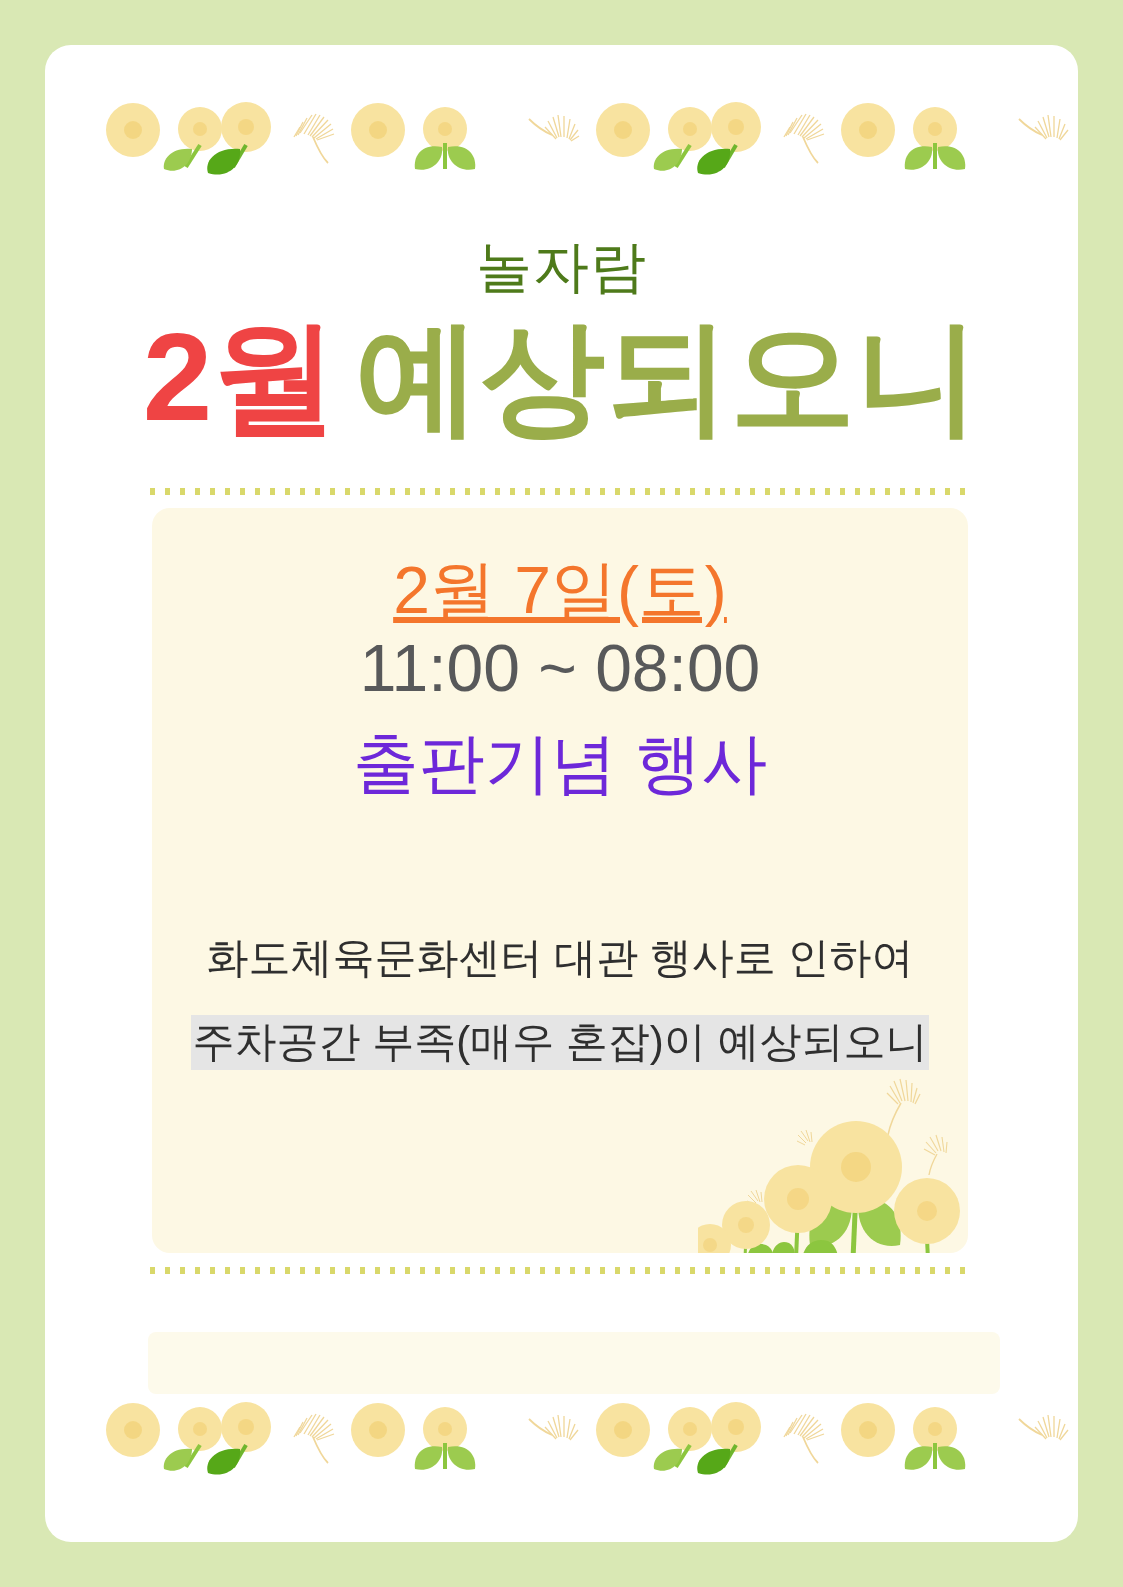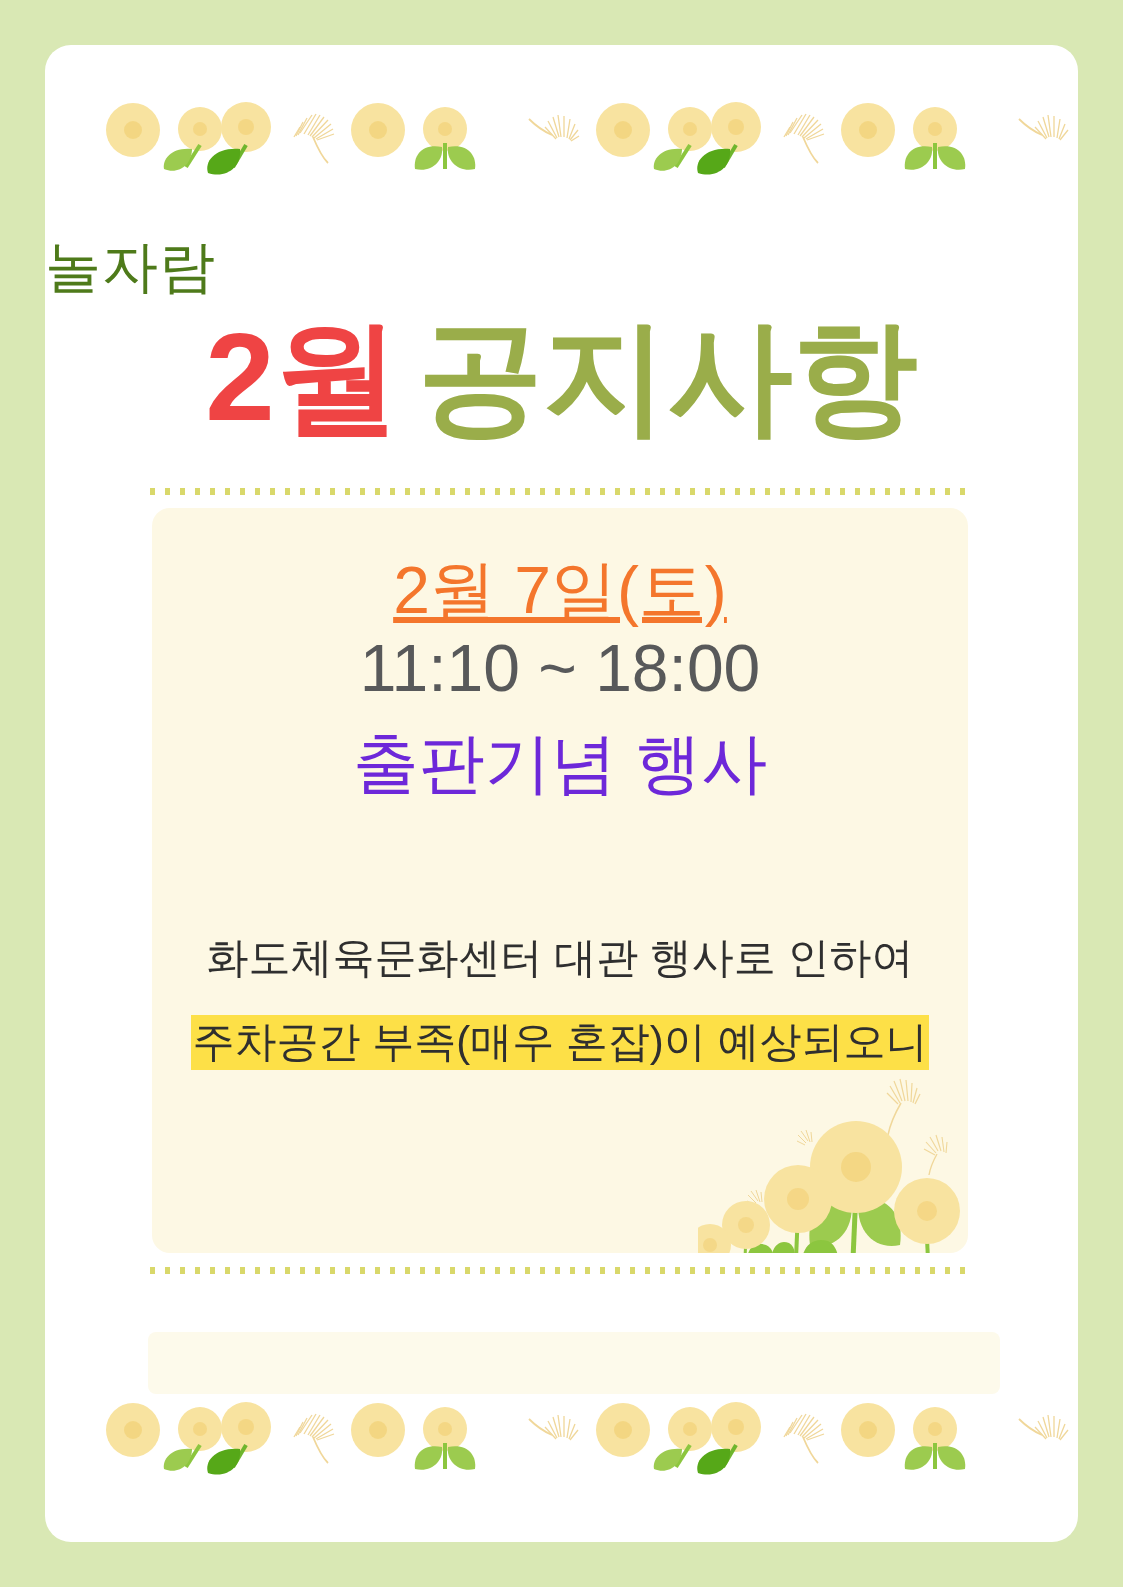--- a/index.html
+++ b/index.html
@@ -45,20 +45,21 @@
     width: 245px;
     height: 100px;
   }
 
   
   .brand-name {
     position: absolute;
     left: 0;
     top: 185px;
     width: 1033px;
+    text-align: center;
     font-size: 56px;
     color: #4e7a1a;
     letter-spacing: 1px;
     font-family: "Liberation Sans", sans-serif;
   }
   .main-title {
     position: absolute;
     left: 0;
     top: 260px;
     width: 1033px;
@@ -137,21 +138,21 @@
     text-align: center;
   }
   .body-line {
     font-size: 42px;
     color: #2f2f2f;
     line-height: 1.52;
     white-space: nowrap;
     margin-top: 20px;
   }
   .body-line .hl {
-    background: #fde047;
+    background: #e5e5e5;
     padding: 3px 2px 5px 2px;
     box-decoration-break: clone;
   }
 
   
   .panel-flowers {
     position: absolute;
     right: 0px;
     bottom: -6px;
     width: 270px;
@@ -279,30 +280,30 @@
             <path d="M200 40 L211 52"></path>
           <path d="M207 48 C198 44 190 38 184 32" stroke-width="1.8"></path>
         </g>
       </svg>
     </div>
   </div>
 
   <div class="brand-name">놀자람</div>
 
   <div class="main-title">
-    <span class="month">2월</span><span class="notice">공지사항</span>
+    <span class="month">2월</span><span class="notice">예상되오니</span>
   </div>
 
   <div class="dotted-rule upper"></div>
 
   <div class="content-panel">
 
     <div class="event-date">2월 7일(토)</div>
 
-    <div class="event-time">11:10 ~ 18:00</div>
+    <div class="event-time">11:00 ~ 08:00</div>
 
     <div class="event-name">출판기념 행사</div>
 
     <div class="body-text">
       <div class="body-line">화도체육문화센터 대관 행사로 인하여</div>
       <div class="body-line"><span class="hl">주차공간 부족(매우 혼잡)이 예상되오니</span></div>
     </div>
 
     <div class="panel-flowers">
       <svg width="270" height="200" viewBox="0 0 270 200">

